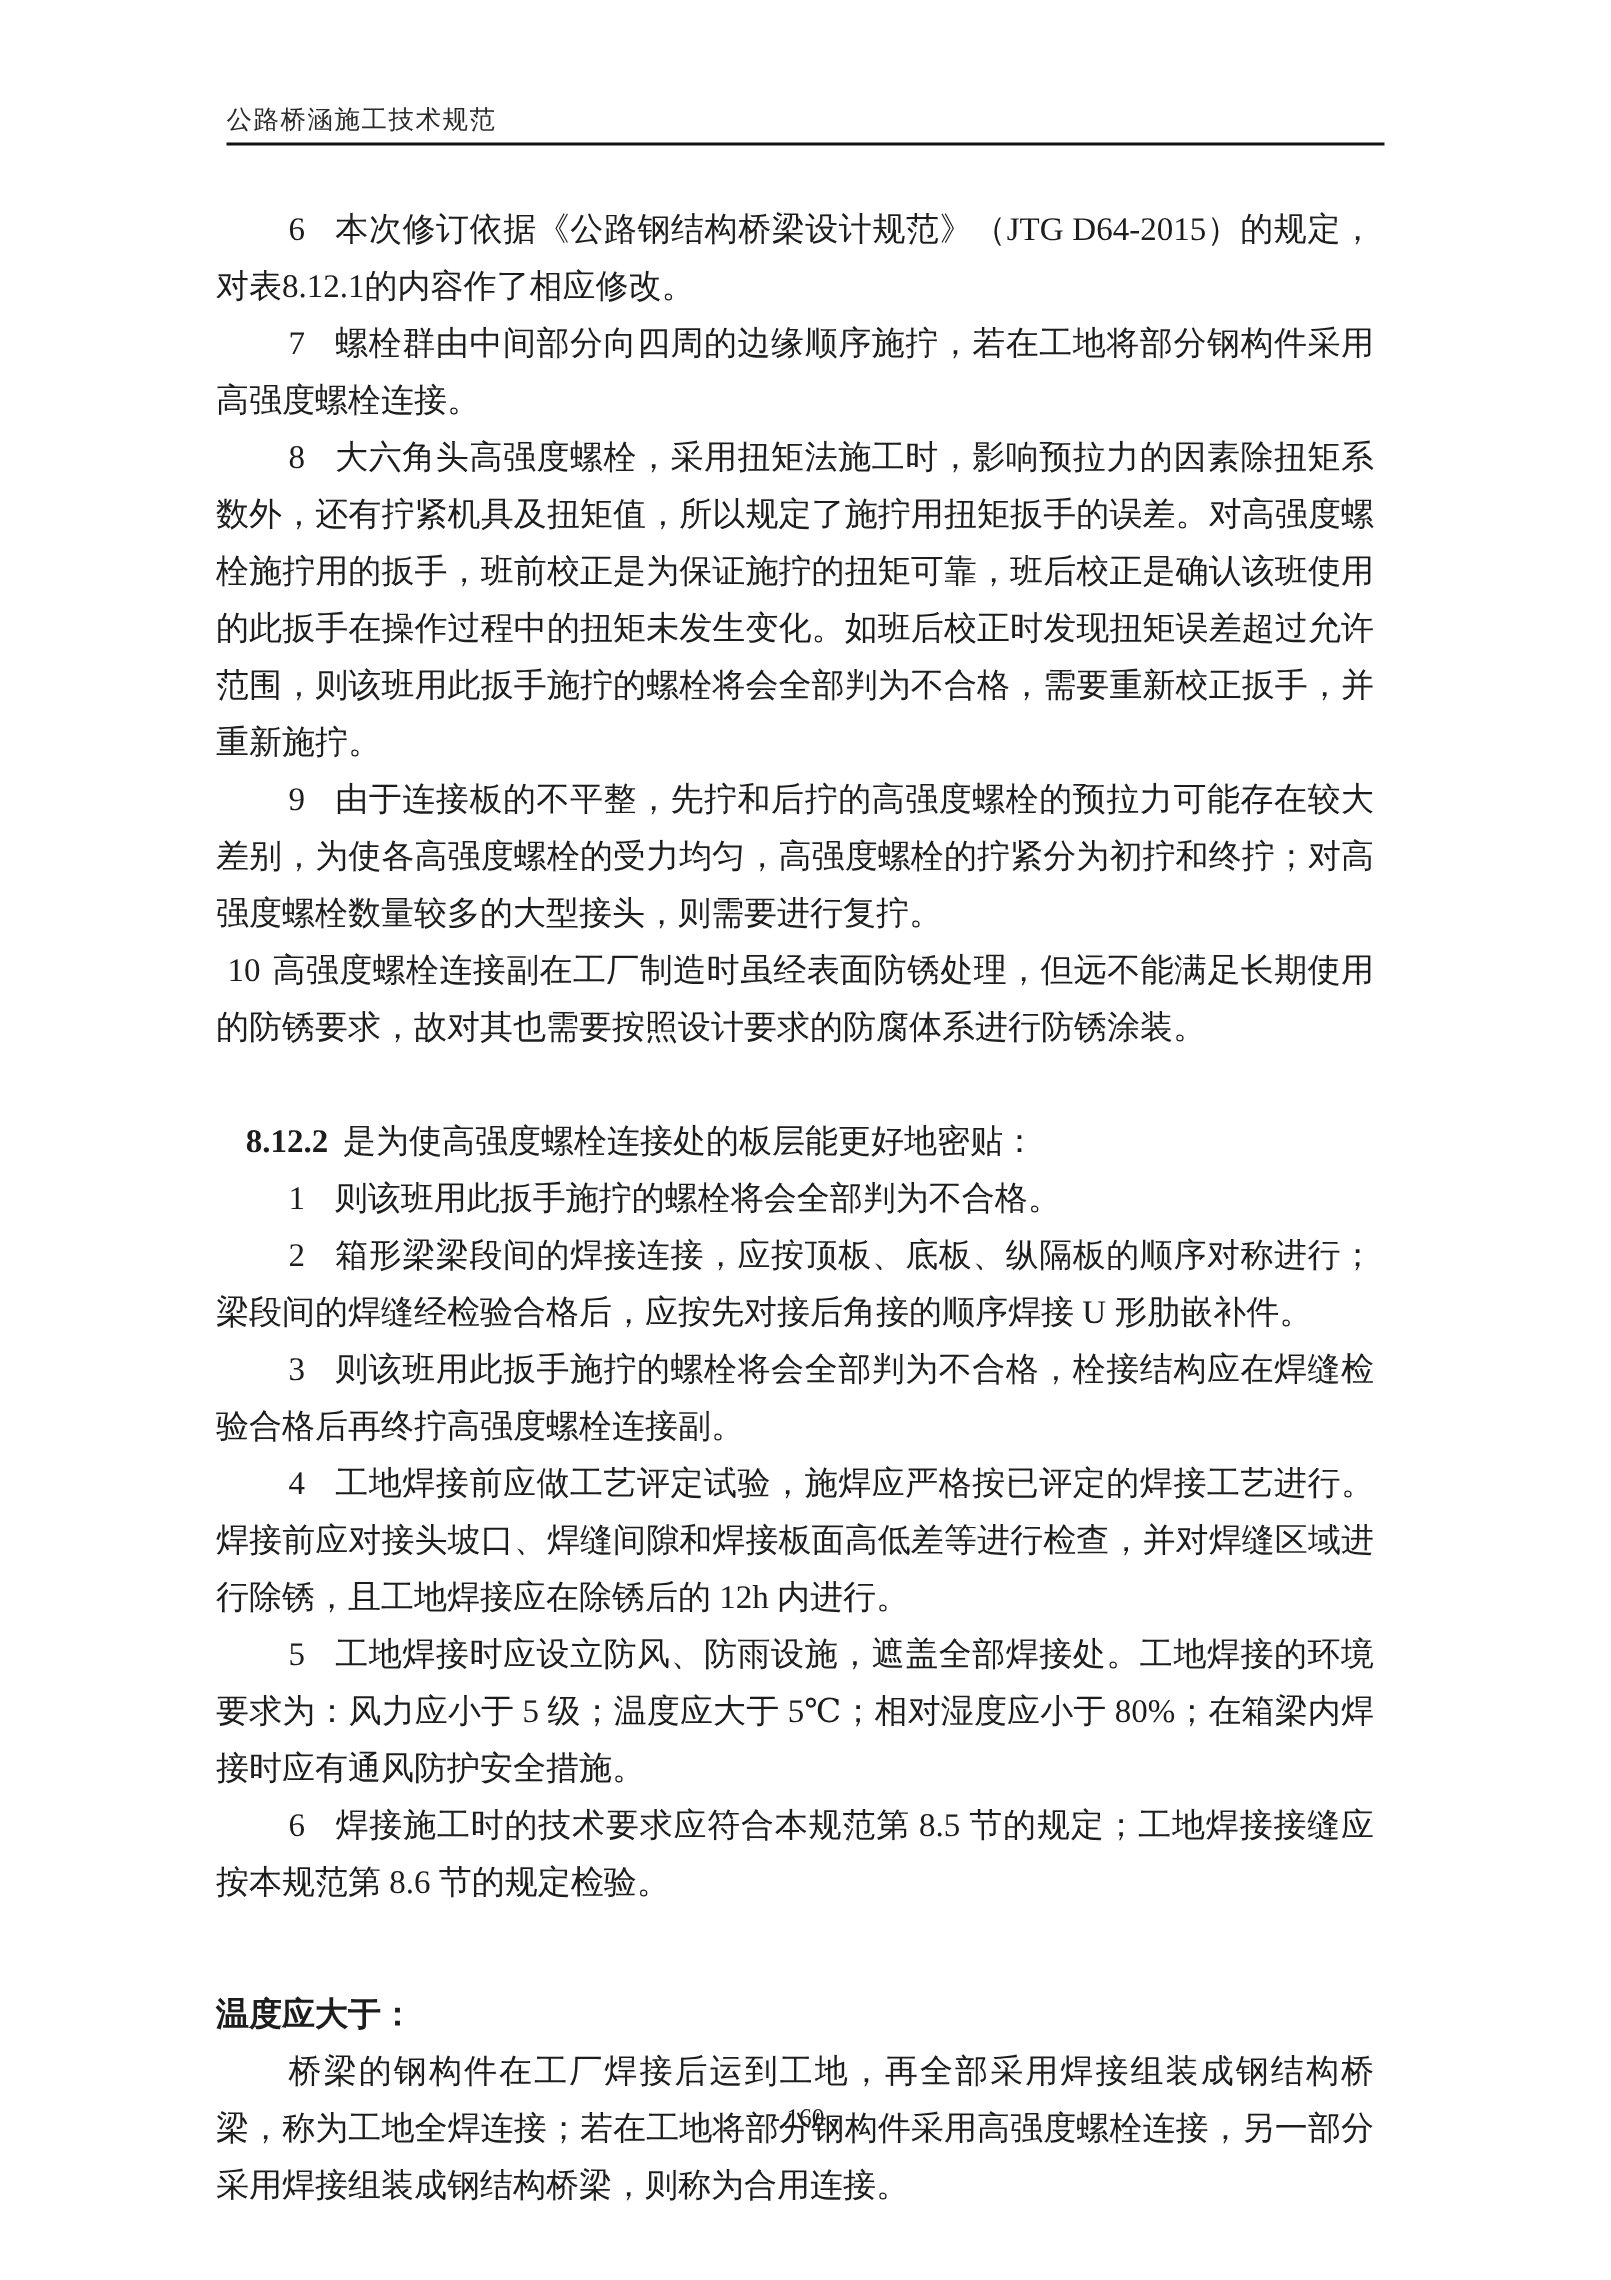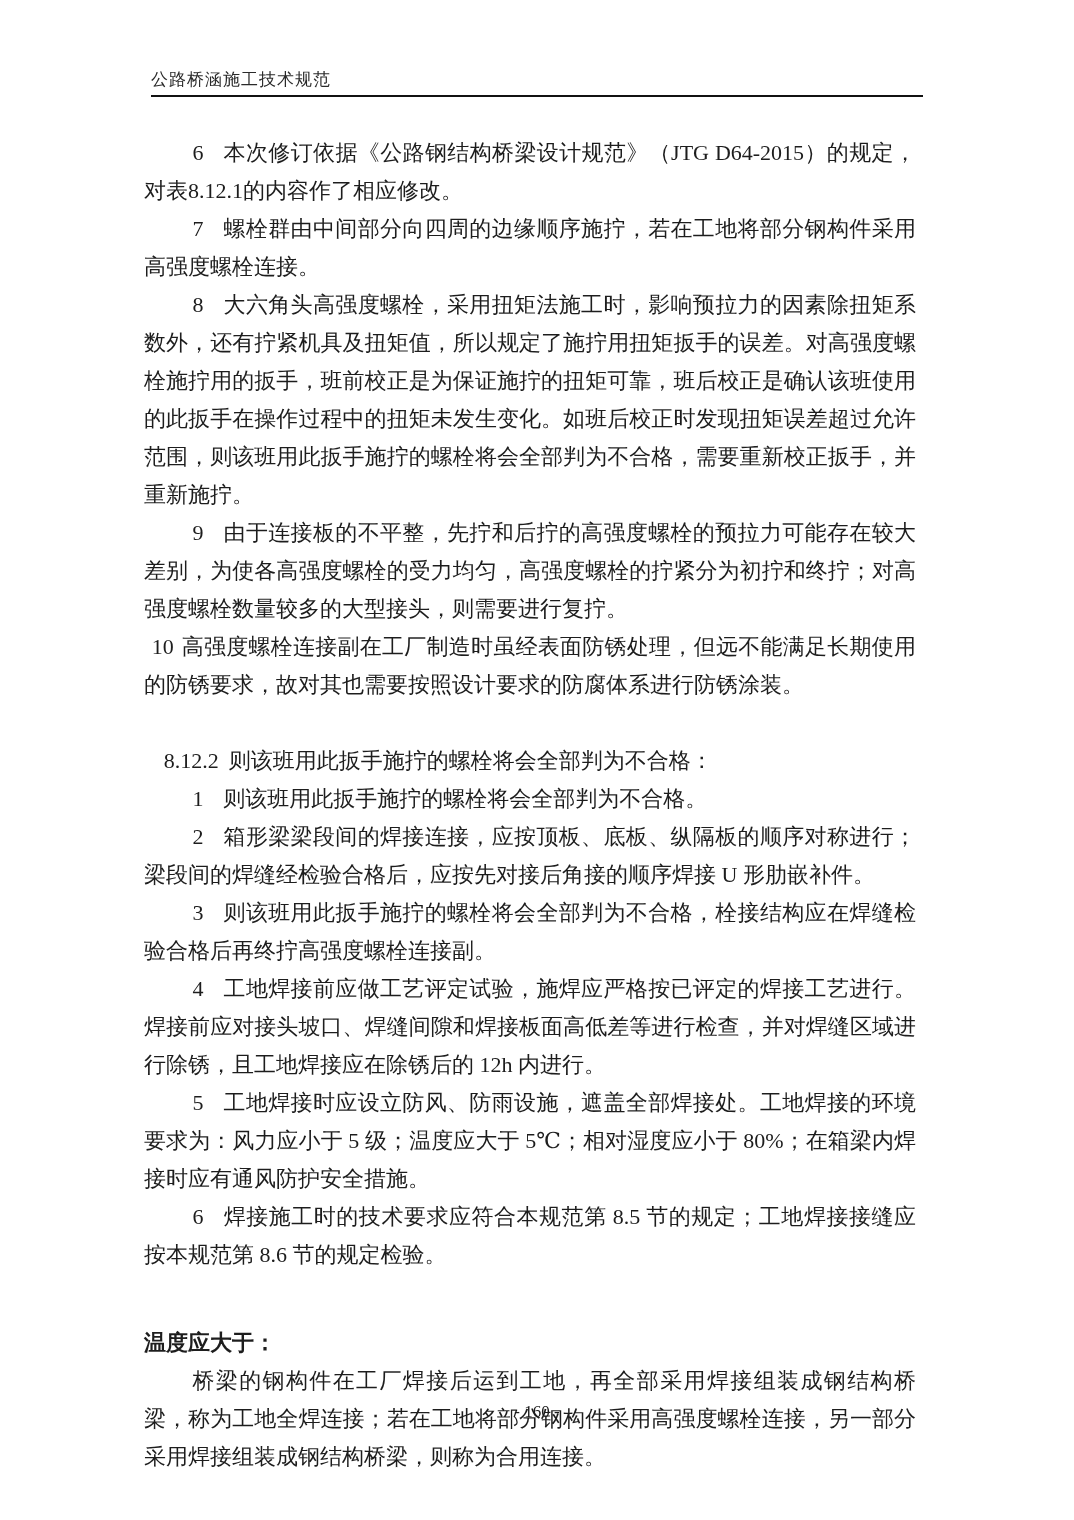--- a/index.html
+++ b/index.html
@@ -40,21 +40,21 @@
     text-align: justify;
     text-justify: inter-ideograph;
   }
   .indent-2 { text-indent: 2.2em; }
   .indent-1 { text-indent: 0.9em; }
   .indent-s { text-indent: 0.35em; }
   .num { margin-right: 0.9em; }
   .num-tight { margin-right: 0.35em; }
   .clause-heading { margin-top: 38px !important; }
   .sec-num {
-    font-weight: normal;
+    font-weight: bold;
     margin-right: 0.45em;
     font-family: "Liberation Serif", serif;
   }
   .note-label {
     margin-top: 50px !important;
     font-weight: bold;
   }
   .kai {  }
   .page-footer {
     position: absolute;
@@ -80,21 +80,21 @@
     <p class="kai indent-2"><span class="num">6</span><span>本次修订依据《公路钢结构桥梁设计规范》（JTG D64-2015）的规定，对表8.12.1的内容作了相应修改。</span></p>
 
     <p class="kai indent-2"><span class="num">7</span><span>螺栓群由中间部分向四周的边缘顺序施拧，若在工地将部分钢构件采用高强度螺栓连接。</span></p>
 
     <p class="kai indent-2"><span class="num">8</span><span>大六角头高强度螺栓，采用扭矩法施工时，影响预拉力的因素除扭矩系数外，还有拧紧机具及扭矩值，所以规定了施拧用扭矩扳手的误差。对高强度螺栓施拧用的扳手，班前校正是为保证施拧的扭矩可靠，班后校正是确认该班使用的此扳手在操作过程中的扭矩未发生变化。如班后校正时发现扭矩误差超过允许范围，则该班用此扳手施拧的螺栓将会全部判为不合格，需要重新校正扳手，并重新施拧。</span></p>
 
     <p class="kai indent-2"><span class="num">9</span><span>由于连接板的不平整，先拧和后拧的高强度螺栓的预拉力可能存在较大差别，为使各高强度螺栓的受力均匀，高强度螺栓的拧紧分为初拧和终拧；对高强度螺栓数量较多的大型接头，则需要进行复拧。</span></p>
 
     <p class="kai indent-s"><span class="num num-tight">10</span><span>高强度螺栓连接副在工厂制造时虽经表面防锈处理，但远不能满足长期使用的防锈要求，故对其也需要按照设计要求的防腐体系进行防锈涂装。</span></p>
 
-    <p class="clause-heading indent-1"><span class="sec-num">8.12.2</span><span>则该班用此扳手施拧的螺栓将会全部判为不合格：</span></p>
+    <p class="clause-heading indent-1"><span class="sec-num">8.12.2</span><span>是为使高强度螺栓连接处的板层能更好地密贴：</span></p>
 
     <p class="indent-2"><span class="num">1</span><span>则该班用此扳手施拧的螺栓将会全部判为不合格。</span></p>
 
     <p class="indent-2"><span class="num">2</span><span>箱形梁梁段间的焊接连接，应按顶板、底板、纵隔板的顺序对称进行；梁段间的焊缝经检验合格后，应按先对接后角接的顺序焊接 U 形肋嵌补件。</span></p>
 
     <p class="indent-2"><span class="num">3</span><span>则该班用此扳手施拧的螺栓将会全部判为不合格，栓接结构应在焊缝检验合格后再终拧高强度螺栓连接副。</span></p>
 
     <p class="indent-2"><span class="num">4</span><span>工地焊接前应做工艺评定试验，施焊应严格按已评定的焊接工艺进行。焊接前应对接头坡口、焊缝间隙和焊接板面高低差等进行检查，并对焊缝区域进行除锈，且工地焊接应在除锈后的 12h 内进行。</span></p>
 
     <p class="indent-2"><span class="num">5</span><span>工地焊接时应设立防风、防雨设施，遮盖全部焊接处。工地焊接的环境要求为：风力应小于 5 级；温度应大于 5℃；相对湿度应小于 80%；在箱梁内焊接时应有通风防护安全措施。</span></p>

